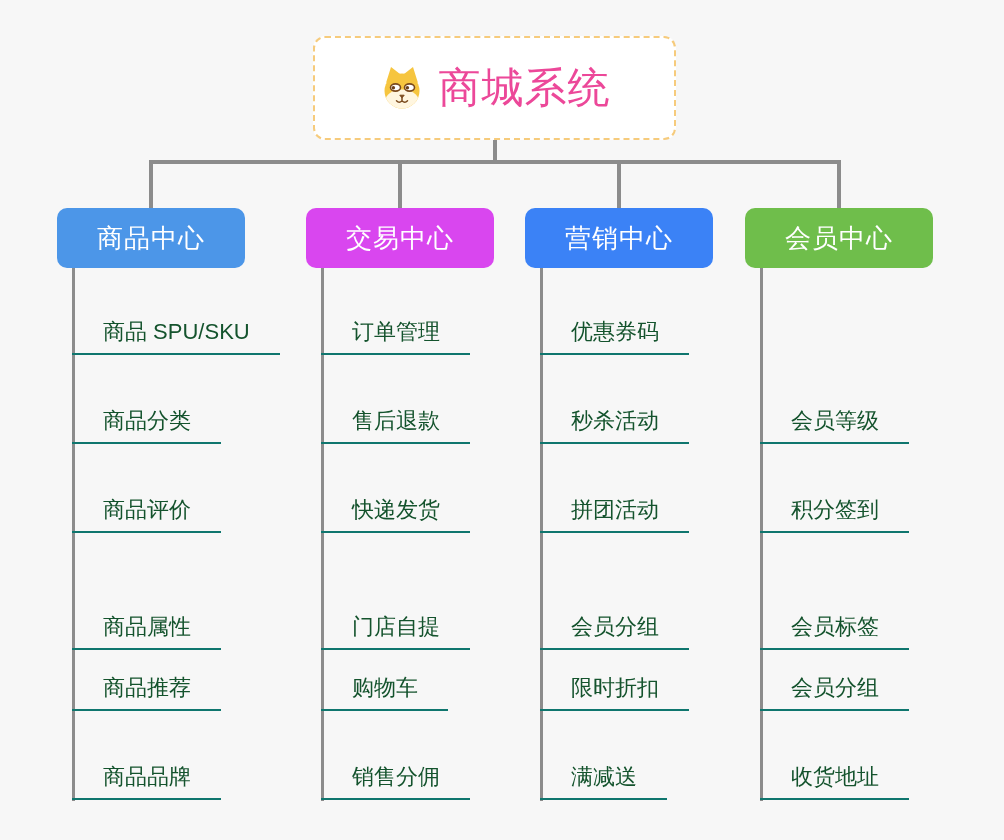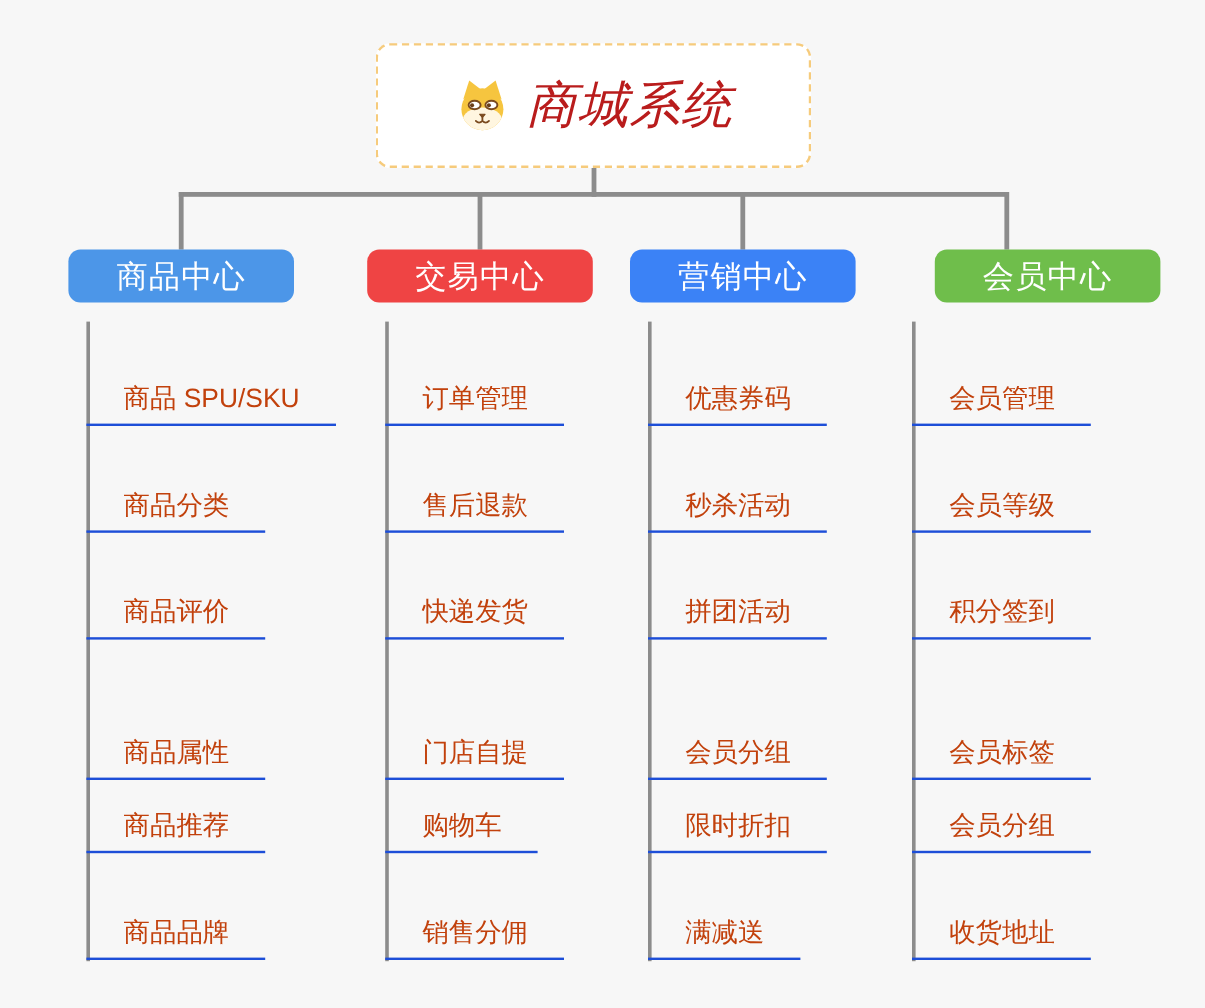--- a/index.html
+++ b/index.html
@@ -37,21 +37,21 @@
   
   .conn { position: absolute; background: #8C8C8C; }
   .stub   { left: 493px; top: 140px; width: 4px;  height: 24px; }
   .hline  { left: 149px; top: 160px; width: 690px; height: 4px; }
   .vdrop  { top: 160px; width: 4px; height: 48px; }
 
   
   .bnode {
     position: absolute;
     top: 208px;
-    width: 188px; height: 44px;
+    width: 188px; height: 60px;
     border-radius: 10px;
     display: flex;
     align-items: center;
     justify-content: center;
     color: #FFFFFF;
     font-size: 26px;
     letter-spacing: 1px;
   }
 
   
@@ -65,26 +65,26 @@
     left: 0; top: 0;
     width: 3px; height: 533px;
     background: #8C8C8C;
   }
   .leaf {
     position: absolute;
     left: 0;
     height: 44px;
     box-sizing: border-box;
     padding: 0 30px 6px 31px;
-    border-bottom: 2px solid #1d4ed8;
+    border-bottom: 2px solid #0f766e;
     display: flex;
     align-items: flex-end;
     white-space: nowrap;
     font-size: 22px;
-    color: #c2410c;
+    color: #14532d;
   }
   .r0 { top: 43px; }
   .r1 { top: 132px; }
   .r2 { top: 221px; }
   .r3 { top: 310px; margin-top: 28px; }
   .r4 { top: 399px; }
   .r5 { top: 488px; }
 </style>
 </head>
 <body>
@@ -102,34 +102,34 @@
           </clipPath>
         <ellipse cx="23" cy="34.5" rx="16.5" ry="11" fill="#FFF6E0" clip-path="url(#hc)"></ellipse>
         <ellipse cx="16.5" cy="21.5" rx="5" ry="3.6" fill="#FFFFFF" stroke="#7A4A1E" stroke-width="1.6"></ellipse>
         <ellipse cx="30.5" cy="21.5" rx="5" ry="3.6" fill="#FFFFFF" stroke="#7A4A1E" stroke-width="1.6"></ellipse>
         <circle cx="14.4" cy="21.8" r="1.7" fill="#6B3F18"></circle>
         <circle cx="28.4" cy="21.8" r="1.7" fill="#6B3F18"></circle>
         <path d="M20.8,29.2 h4.4 l-2.2,2.6 z" fill="#7A4A1E" stroke="#7A4A1E" stroke-linejoin="round" stroke-width="1"></path>
         <path d="M23,31.5 v2.4 M17.5,34.8 q2.7,2.8 5.5,0 q2.8,2.8 5.5,0" fill="none" stroke="#7A4A1E" stroke-width="1.5" stroke-linecap="round"></path>
       </svg>
     </span>
-    <span class="root-title" style="color: #b91c1c; font-style: italic;">商城系统</span>
+    <span class="root-title" style="color: #ec4899;">商城系统</span>
   </div>
 
   <div class="conn stub"></div>
   <div class="conn hline"></div>
   <div class="conn vdrop" style="left:149px;"></div>
   <div class="conn vdrop" style="left:398px;"></div>
   <div class="conn vdrop" style="left:617px;"></div>
   <div class="conn vdrop" style="left:837px;"></div>
 
   <div class="bnode" style="left: 57px; background-color: rgb(76, 150, 232);">商品中心</div>
-  <div class="bnode" style="left: 306px; background-color: #ef4444;">交易中心</div>
+  <div class="bnode" style="left: 306px; background-color: #d946ef;">交易中心</div>
   <div class="bnode" style="left: 525px; background-color: #3b82f6;">营销中心</div>
-  <div class="bnode" style="left: 745px; background-color: rgb(111, 190, 75); margin-left: 34px;">会员中心</div>
+  <div class="bnode" style="left: 745px; background-color: rgb(111, 190, 75);">会员中心</div>
 
   <div class="col" style="left:72px;">
     <div class="trunk"></div>
     <div class="leaf r0">商品 SPU/SKU</div>
     <div class="leaf r1">商品分类</div>
     <div class="leaf r2">商品评价</div>
     <div class="leaf r3">商品属性</div>
     <div class="leaf r4">商品推荐</div>
     <div class="leaf r5">商品品牌</div>
   </div>
@@ -149,21 +149,20 @@
     <div class="leaf r0">优惠券码</div>
     <div class="leaf r1">秒杀活动</div>
     <div class="leaf r2">拼团活动</div>
     <div class="leaf r3">会员分组</div>
     <div class="leaf r4">限时折扣</div>
     <div class="leaf r5">满减送</div>
   </div>
 
   <div class="col" style="left:760px;">
     <div class="trunk"></div>
-    <div class="leaf r0">会员管理</div>
     <div class="leaf r1">会员等级</div>
     <div class="leaf r3">会员标签</div>
     <div class="leaf r2">积分签到</div>
     <div class="leaf r4">会员分组</div>
     <div class="leaf r5">收货地址</div>
   </div>
 
 </div>
 
 </body></html>

